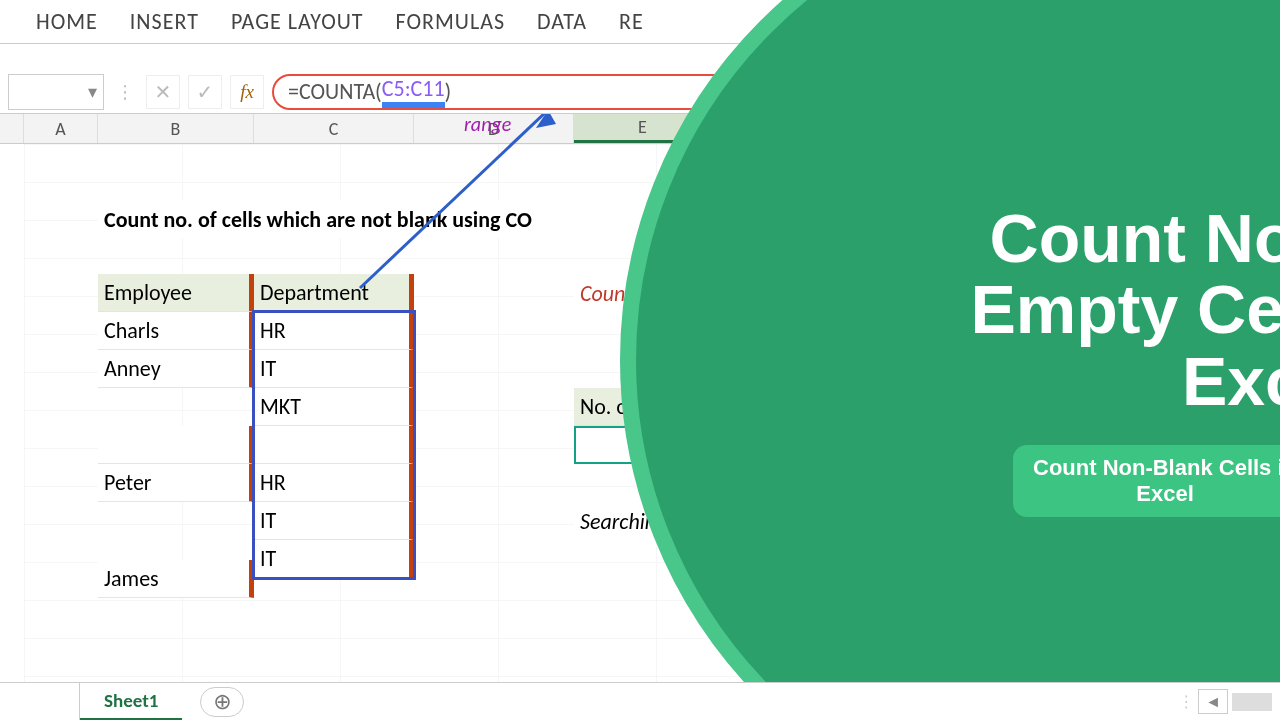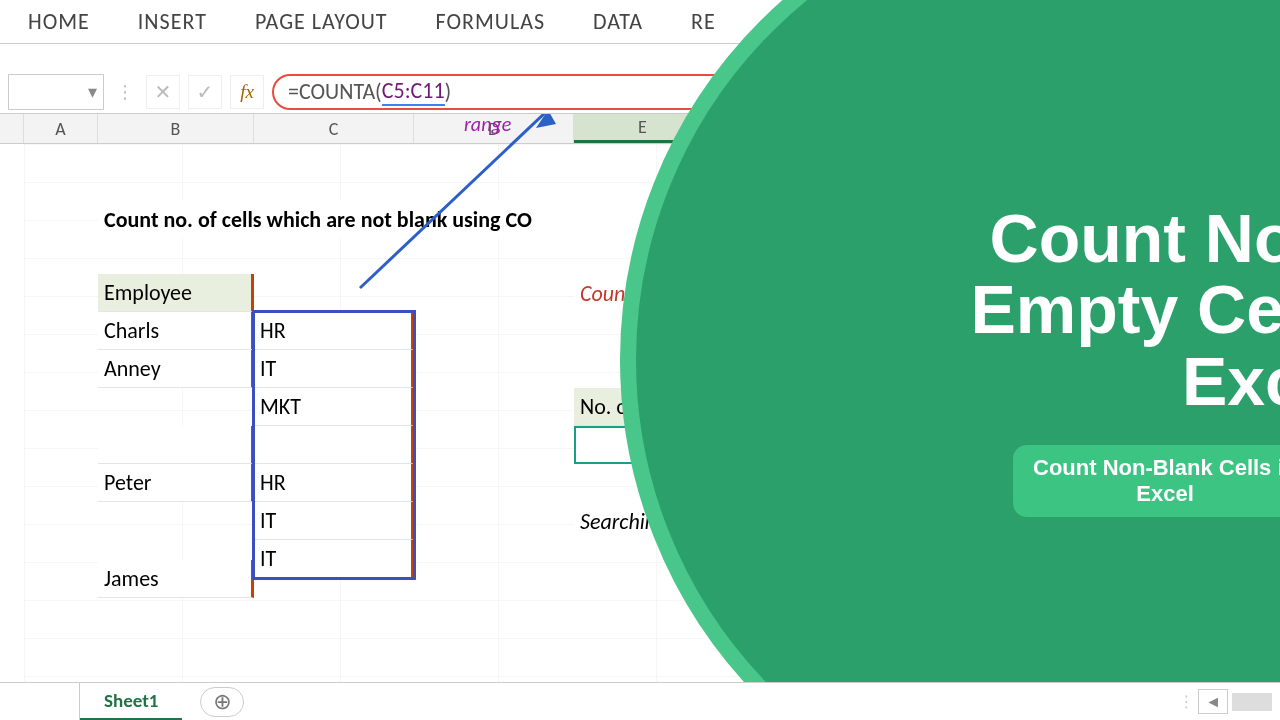--- a/index.html
+++ b/index.html
@@ -1,32 +1,32 @@
 <!DOCTYPE html>
 <html><head>
 <meta charset="utf-8">
 <style>
 *{box-sizing:border-box;margin:0;padding:0}
 body{font-family:Calibri,sans-serif;width:1280px;height:720px;overflow:hidden;position:relative;background:#fff}
-.ribbon-row{display:flex;align-items:center;height:44px;border-bottom:1px solid #ccc;padding:0 12px;gap:16px}
+.ribbon-row{display:flex;align-items:center;height:44px;border-bottom:1px solid #ccc;padding:0 20px;gap:0}
 .ribbon-tab{font-size:22px;color:#444;letter-spacing:1px;padding:6px 16px;cursor:pointer}
 .formula-row{display:flex;align-items:center;height:44px;border-bottom:1px solid #ccc;padding:4px 8px;margin-top:26px;gap:8px}
 .name-box{width:96px;height:36px;border:1px solid #ccc;display:flex;align-items:center;padding:0 6px;font-size:18px;color:#666}
 .nb-drop{margin-left:auto;color:#888}
 .fb-dots{color:#bbb;font-size:18px;padding:0 4px}
 .fb-btn{width:34px;height:34px;display:flex;align-items:center;justify-content:center;font-size:20px;color:#bbb;border:1px solid #eee}
 .fb-fx{font-style:italic;font-family:Georgia,serif;color:#a16207;font-size:19px}
 .formula-input{flex:1;height:36px;border:2.5px solid #e74c3c;border-radius:18px;display:flex;align-items:center;padding:0 14px;font-size:22px;color:#555}
-.formula-input .hl{color:#701a75;border-bottom:2px solid #3b82f6}
+.formula-input .hl{color:#8b5cf6;border-bottom:6px solid #3b82f6}
 .grid-area{position:relative;height:578px;overflow:hidden}
 .col-headers{display:flex;height:30px;border-bottom:1px solid #ccc}
 .ch{border-right:1px solid #ddd;display:flex;align-items:center;justify-content:center;font-size:18px;color:#555;background:#f3f3f3}
 .ch.sel{background:#d5e3cf;border-bottom:3px solid #217346}
 .grid-body{position:absolute;left:24px;top:30px;right:0;bottom:0}
-.cell{position:absolute;border-right:3px solid #c2410c;border-bottom:1px solid #e4e4e4;padding:2px 6px;font-size:22px;display:flex;align-items:center;background:#fff}
+.cell{position:absolute;border-right:5px solid #c2410c;border-bottom:1px solid #e4e4e4;padding:2px 6px;font-size:22px;display:flex;align-items:center;background:#fff}
 .cell.hdr{background:#e8efdf;font-weight:400}
 .cell.bold{font-weight:700}
 .cell.ital{font-style:italic}
 .cell.red{color:#c0392b}
 .selection-box{position:absolute;border:3px solid #3a4fc0}
 .result-handle{position:absolute;width:8px;height:8px;background:#16a085}
 .annot{position:absolute;color:#a21caf;font-size:20px;font-style:italic}
 .result-tick{position:absolute;background:#16a085;height:2px}
 .overlay{position:absolute;right:-300px;top:-120px;width:960px;height:960px;border-radius:50%;background:#2ba06b;border:16px solid #49c68a;display:flex;flex-direction:column;justify-content:center;align-items:center;padding-left:190px;padding-right:60px}
 .overlay-title{color:#fff;font-size:68px;font-weight:900;text-align:right;line-height:1.05;font-family:'Comic Sans MS','Segoe UI',sans-serif;margin-bottom:28px}
@@ -74,20 +74,21 @@
     <div class="ch" style="width:160px">C</div>
     <div class="ch" style="width:160px">D</div>
     <div class="ch sel" style="width:138px">E</div>
   </div>
 
   <div class="grid-body">
 
     <div class="cell bold" style="left:74px;top:56px;width:640px;height:38px;border:none">Count no. of cells which are not  blank using CO</div>
 
     <div class="cell hdr" style="left:74px;top:130px;width:156px;height:38px">Employee</div>
+    <div class="cell hdr" style="left:230px;top:130px;width:160px;height:38px">Department</div>
 
     <div class="cell" style="left:74px;top:168px;width:156px;height:38px">Charls</div>
     <div class="cell" style="left:74px;top:206px;width:156px;height:38px">Anney</div>
     <div class="cell" style="left:74px;top:282px;width:156px;height:38px"></div>
     <div class="cell" style="left:74px;top:320px;width:156px;height:38px">Peter</div>
     <div class="cell" style="left:74px;top:416px;width:156px;height:38px">James</div>
 
     <div class="cell" style="left:230px;top:168px;width:160px;height:38px">HR</div>
     <div class="cell" style="left:230px;top:206px;width:160px;height:38px">IT</div>
     <div class="cell" style="left:230px;top:244px;width:160px;height:38px">MKT</div>

